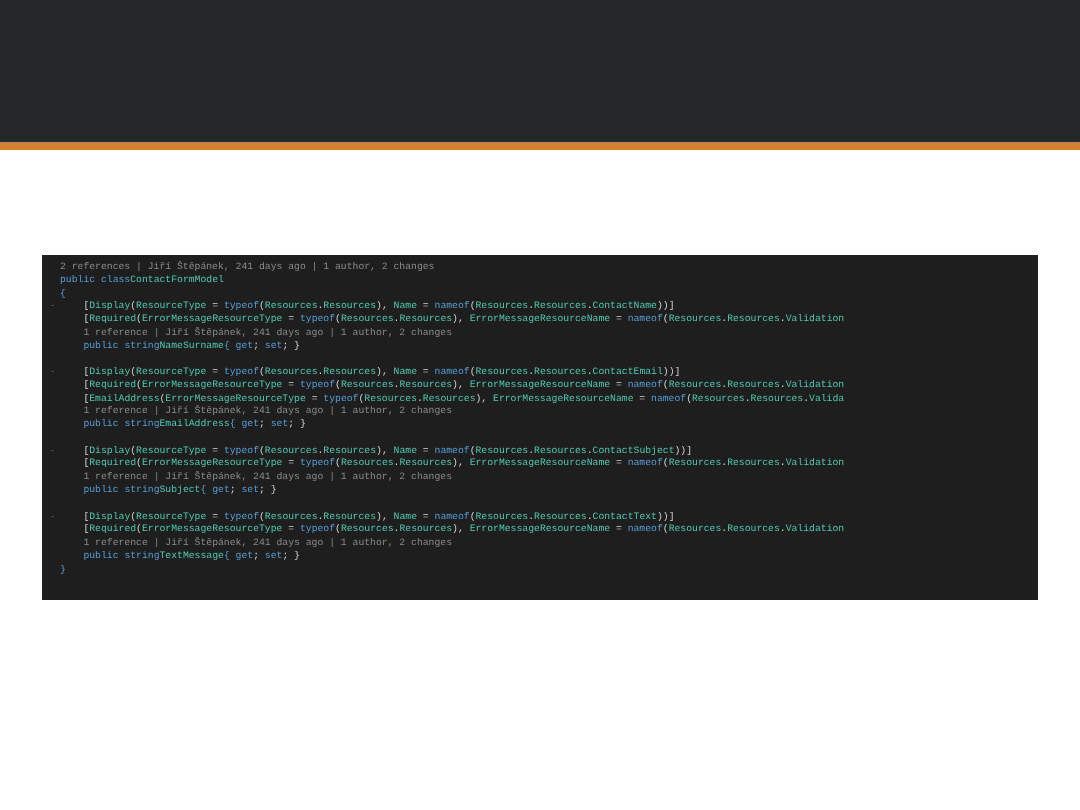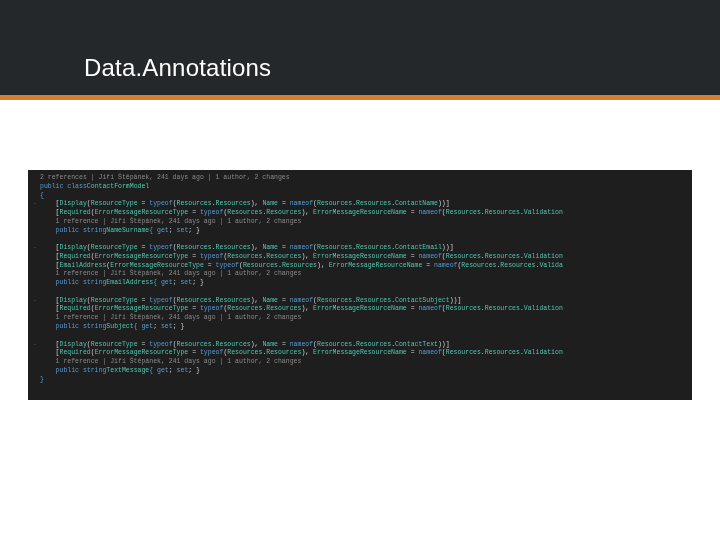--- a/index.html
+++ b/index.html
@@ -21,17 +21,16 @@
   .cls { color: #4ec9b0; }
   .pn  { color: #d4d4d4; }
   .gut { color: #5a5a5a; display: inline-block; width: 10px; text-align: center; }
   .ln  { display: block; padding-left: 0; }
 </style>
 </head>
 <body>
 
 <div class="slide">
   <div class="header-dark"></div>
-  <div class="title">Data.Annotations</div>
   <div class="orange-bar"></div>
 
   <div class="code-block" id="code"><span class="ln"><span class="gut"> </span><span class="codelens">2 references | Jiří Štěpánek, 241 days ago | 1 author, 2 changes</span></span><span class="ln"><span class="gut"> </span><span class="kw">public</span> <span class="kw">class</span><span class="cls">ContactFormModel</span></span><span class="ln"><span class="gut"> </span><span class="kw">{</span></span><span class="ln"><span class="gut">-</span>    <span class="pn">[</span><span class="cls">Display</span><span class="pn">(</span><span class="cls">ResourceType</span><span class="pn"> = </span><span class="kw">typeof</span><span class="pn">(</span><span class="cls">Resources</span><span class="pn">.</span><span class="cls">Resources</span><span class="pn">), </span><span class="cls">Name</span><span class="pn"> = </span><span class="kw">nameof</span><span class="pn">(</span><span class="cls">Resources</span><span class="pn">.</span><span class="cls">Resources</span><span class="pn">.</span><span class="cls">ContactName</span><span class="pn">))]</span></span><span class="ln"><span class="gut"> </span>    <span class="pn">[</span><span class="cls">Required</span><span class="pn">(</span><span class="cls">ErrorMessageResourceType</span><span class="pn"> = </span><span class="kw">typeof</span><span class="pn">(</span><span class="cls">Resources</span><span class="pn">.</span><span class="cls">Resources</span><span class="pn">), </span><span class="cls">ErrorMessageResourceName</span><span class="pn"> = </span><span class="kw">nameof</span><span class="pn">(</span><span class="cls">Resources</span><span class="pn">.</span><span class="cls">Resources</span><span class="pn">.</span><span class="cls">Validation</span></span><span class="ln"><span class="gut"> </span>    <span class="codelens">1 reference | Jiří Štěpánek, 241 days ago | 1 author, 2 changes</span></span><span class="ln"><span class="gut"> </span>    <span class="kw">public</span> <span class="kw">string</span><span class="cls">NameSurname</span><span class="kw">{ </span><span class="kw">get</span><span class="pn">; </span><span class="kw">set</span><span class="pn">; }</span></span><span class="ln"><span class="gut"> </span> </span><span class="ln"><span class="gut">-</span>    <span class="pn">[</span><span class="cls">Display</span><span class="pn">(</span><span class="cls">ResourceType</span><span class="pn"> = </span><span class="kw">typeof</span><span class="pn">(</span><span class="cls">Resources</span><span class="pn">.</span><span class="cls">Resources</span><span class="pn">), </span><span class="cls">Name</span><span class="pn"> = </span><span class="kw">nameof</span><span class="pn">(</span><span class="cls">Resources</span><span class="pn">.</span><span class="cls">Resources</span><span class="pn">.</span><span class="cls">ContactEmail</span><span class="pn">))]</span></span><span class="ln"><span class="gut"> </span>    <span class="pn">[</span><span class="cls">Required</span><span class="pn">(</span><span class="cls">ErrorMessageResourceType</span><span class="pn"> = </span><span class="kw">typeof</span><span class="pn">(</span><span class="cls">Resources</span><span class="pn">.</span><span class="cls">Resources</span><span class="pn">), </span><span class="cls">ErrorMessageResourceName</span><span class="pn"> = </span><span class="kw">nameof</span><span class="pn">(</span><span class="cls">Resources</span><span class="pn">.</span><span class="cls">Resources</span><span class="pn">.</span><span class="cls">Validation</span></span><span class="ln"><span class="gut"> </span>    <span class="pn">[</span><span class="cls">EmailAddress</span><span class="pn">(</span><span class="cls">ErrorMessageResourceType</span><span class="pn"> = </span><span class="kw">typeof</span><span class="pn">(</span><span class="cls">Resources</span><span class="pn">.</span><span class="cls">Resources</span><span class="pn">), </span><span class="cls">ErrorMessageResourceName</span><span class="pn"> = </span><span class="kw">nameof</span><span class="pn">(</span><span class="cls">Resources</span><span class="pn">.</span><span class="cls">Resources</span><span class="pn">.</span><span class="cls">Valida</span></span><span class="ln"><span class="gut"> </span>    <span class="codelens">1 reference | Jiří Štěpánek, 241 days ago | 1 author, 2 changes</span></span><span class="ln"><span class="gut"> </span>    <span class="kw">public</span> <span class="kw">string</span><span class="cls">EmailAddress</span><span class="kw">{ </span><span class="kw">get</span><span class="pn">; </span><span class="kw">set</span><span class="pn">; }</span></span><span class="ln"><span class="gut"> </span> </span><span class="ln"><span class="gut">-</span>    <span class="pn">[</span><span class="cls">Display</span><span class="pn">(</span><span class="cls">ResourceType</span><span class="pn"> = </span><span class="kw">typeof</span><span class="pn">(</span><span class="cls">Resources</span><span class="pn">.</span><span class="cls">Resources</span><span class="pn">), </span><span class="cls">Name</span><span class="pn"> = </span><span class="kw">nameof</span><span class="pn">(</span><span class="cls">Resources</span><span class="pn">.</span><span class="cls">Resources</span><span class="pn">.</span><span class="cls">ContactSubject</span><span class="pn">))]</span></span><span class="ln"><span class="gut"> </span>    <span class="pn">[</span><span class="cls">Required</span><span class="pn">(</span><span class="cls">ErrorMessageResourceType</span><span class="pn"> = </span><span class="kw">typeof</span><span class="pn">(</span><span class="cls">Resources</span><span class="pn">.</span><span class="cls">Resources</span><span class="pn">), </span><span class="cls">ErrorMessageResourceName</span><span class="pn"> = </span><span class="kw">nameof</span><span class="pn">(</span><span class="cls">Resources</span><span class="pn">.</span><span class="cls">Resources</span><span class="pn">.</span><span class="cls">Validation</span></span><span class="ln"><span class="gut"> </span>    <span class="codelens">1 reference | Jiří Štěpánek, 241 days ago | 1 author, 2 changes</span></span><span class="ln"><span class="gut"> </span>    <span class="kw">public</span> <span class="kw">string</span><span class="cls">Subject</span><span class="kw">{ </span><span class="kw">get</span><span class="pn">; </span><span class="kw">set</span><span class="pn">; }</span></span><span class="ln"><span class="gut"> </span> </span><span class="ln"><span class="gut">-</span>    <span class="pn">[</span><span class="cls">Display</span><span class="pn">(</span><span class="cls">ResourceType</span><span class="pn"> = </span><span class="kw">typeof</span><span class="pn">(</span><span class="cls">Resources</span><span class="pn">.</span><span class="cls">Resources</span><span class="pn">), </span><span class="cls">Name</span><span class="pn"> = </span><span class="kw">nameof</span><span class="pn">(</span><span class="cls">Resources</span><span class="pn">.</span><span class="cls">Resources</span><span class="pn">.</span><span class="cls">ContactText</span><span class="pn">))]</span></span><span class="ln"><span class="gut"> </span>    <span class="pn">[</span><span class="cls">Required</span><span class="pn">(</span><span class="cls">ErrorMessageResourceType</span><span class="pn"> = </span><span class="kw">typeof</span><span class="pn">(</span><span class="cls">Resources</span><span class="pn">.</span><span class="cls">Resources</span><span class="pn">), </span><span class="cls">ErrorMessageResourceName</span><span class="pn"> = </span><span class="kw">nameof</span><span class="pn">(</span><span class="cls">Resources</span><span class="pn">.</span><span class="cls">Resources</span><span class="pn">.</span><span class="cls">Validation</span></span><span class="ln"><span class="gut"> </span>    <span class="codelens">1 reference | Jiří Štěpánek, 241 days ago | 1 author, 2 changes</span></span><span class="ln"><span class="gut"> </span>    <span class="kw">public</span> <span class="kw">string</span><span class="cls">TextMessage</span><span class="kw">{ </span><span class="kw">get</span><span class="pn">; </span><span class="kw">set</span><span class="pn">; }</span></span><span class="ln"><span class="gut"> </span><span class="kw">}</span></span></div>
 </div>
 
 </body></html>

